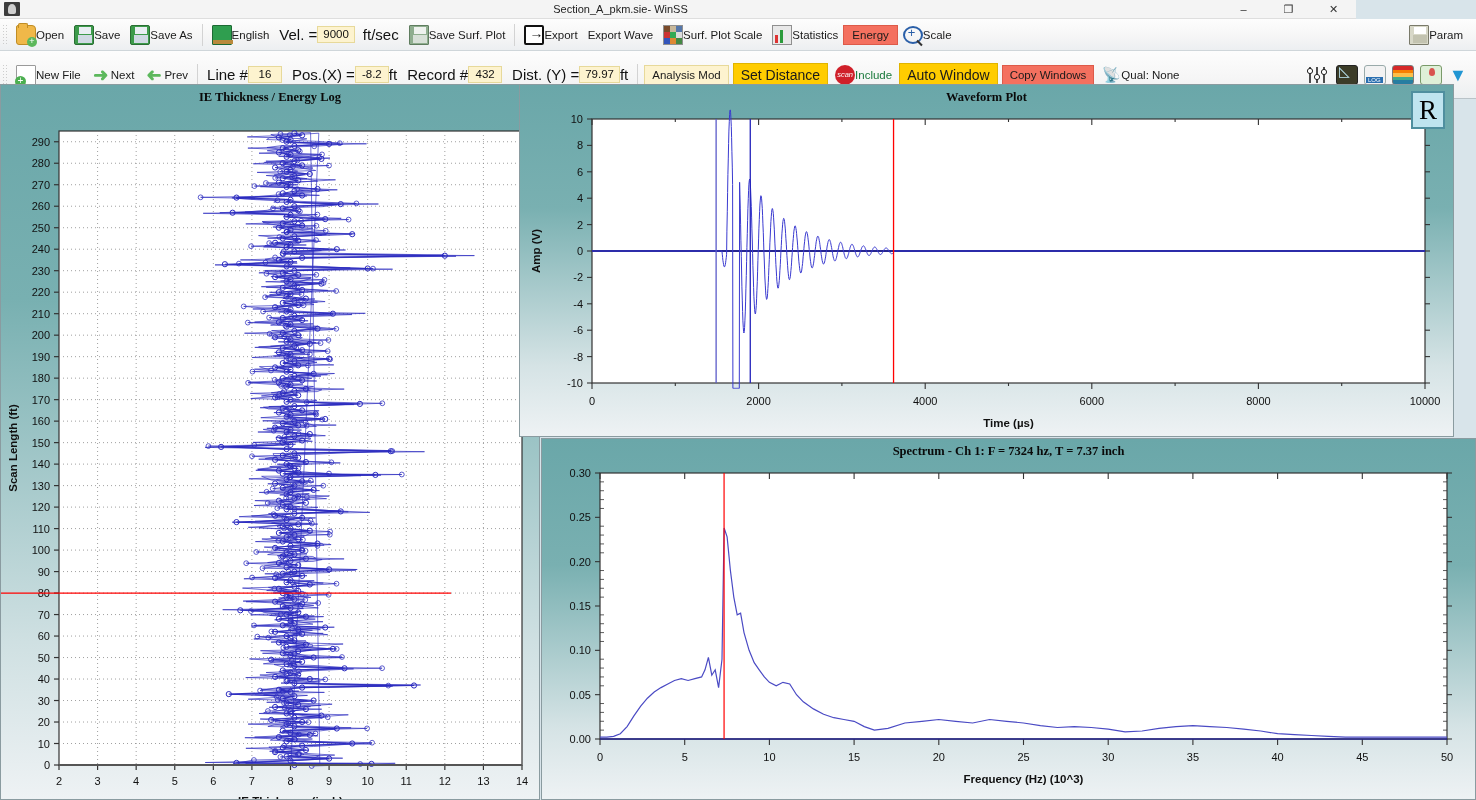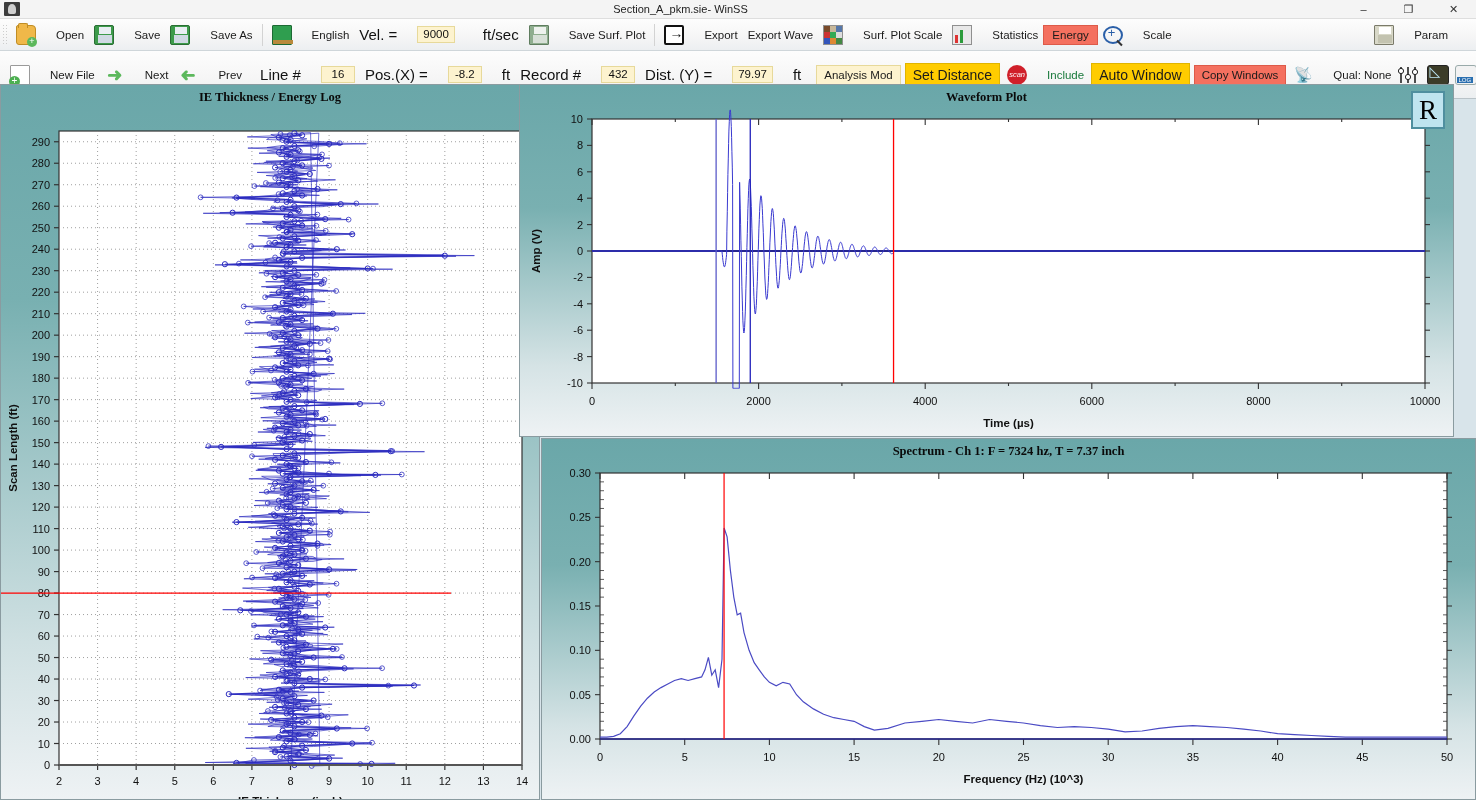--- a/index.html
+++ b/index.html
@@ -7,21 +7,21 @@
     margin: 0; padding: 0;
     width: 1476px; height: 800px;
     overflow: hidden;
     font-family: "Liberation Sans", sans-serif;
     background: #f0f0f0;
   }
   #app { position: relative; width: 1476px; height: 800px; background: #d8e4ea; }
 
   
   .titlebar {
-    position: absolute; top: 0; left: 0; width: 1476px; height: 19px;
+    position: absolute; top: 0; left: 0; width: 1356px; height: 19px;
     background: #f4f4f4; border-bottom: 1px solid #dedede;
     display: flex; align-items: center;
   }
   .tb-appicon {
     width: 16px; height: 14px; margin-left: 4px;
     background: #3c3c3c; border-radius: 1px; position: relative;
   }
   .tb-appicon:after {
     content: ""; position: absolute; left: 4px; top: 2px;
     width: 8px; height: 10px; background: #cfcfcf; border-radius: 50% 50% 2px 2px;
@@ -44,21 +44,21 @@
     display: flex; align-items: center;
   }
   .toolbar.row1 { top: 19px; height: 32px; }
   .toolbar.row2 { top: 51px; height: 48px; border-bottom: 1px solid #b9c3c8; }
 
   .grip { width: 6px; height: 22px; margin: 0 3px 0 2px;
     background-image: radial-gradient(#c2c2c2 40%, transparent 41%);
     background-size: 3px 3px; opacity:.8; }
 
   .tool {
-    display: flex; align-items: center; gap: 20px;
+    display: flex; align-items: center; gap: 0;
     height: 28px; padding: 0 5px; font-size: 11.5px; color: #1a1a1a;
     white-space: nowrap; cursor: default;
   }
   .sep { width: 1px; height: 22px; background: #d3d3d3; margin: 0 4px; }
 
   .lbl { font-size: 15px; color: #111; }
   .field {
     background: #fdf3cf; border: 1px solid #e7d99a; min-width: 34px;
     height: 17px; line-height: 15px; text-align: center;
     font-size: 11.5px; padding: 0 5px; color: #111;
@@ -99,21 +99,21 @@
     background:#333; transform:rotate(45deg);}
   .ic-newfile { background:#fff; border:1px solid #9a9a9a; border-radius:1px; }
   .ic-newfile:after{content:"+"; position:absolute; left:-2px; bottom:-3px; width:11px; height:11px;
     background:#4caf50; color:#fff; font-size:10px; line-height:10px; text-align:center; border-radius:50%;}
   .ic-arrow { font-size:18px; color:#5cb85c; line-height:20px; text-align:center; font-weight:bold; }
   .ic-scan { width:20px; height:20px; border-radius:50%; background:#d0202a; color:#fff;
     font-size:7.5px; line-height:20px; text-align:center; font-style:italic; }
   .ic-sat { font-size:15px; line-height:20px; text-align:center; color:#444; }
   .ic-sliders { width:24px; height:20px; flex:0 0 24px; }
   .ic-sq { width:22px; height:20px; border-radius:3px; flex:0 0 22px; }
-  .right-icons { margin-left:auto; display:flex; align-items:center; gap:6px; padding-right:23px; }
+  .right-icons { margin-left:auto; display:flex; align-items:center; gap:6px; padding-right:8px; }
   .ic-rainbow { background: linear-gradient(#d62828 0 20%, #f77f00 20% 40%, #fcbf49 40% 60%,
     #43aa8b 60% 80%, #277da1 80% 100%); border:1px solid #7a7a7a; }
   .ic-map { background:#dff0d8; border:1px solid #7a9a6a; }
   .ic-map:after{content:""; position:absolute; left:8px; top:2px; width:6px; height:8px;
      background:#d9534f; border-radius:50% 50% 50% 50%/60% 60% 40% 40%;}
   .ic-funnel { color:#2196d3; font-size:18px; line-height:20px; text-align:center; }
   .ic-log { background:#f2f2f2; border:1px solid #9aa; }
   .ic-log:after{content:"LOG"; position:absolute; left:1px; bottom:1px; font-size:6px; color:#fff;
     background:#2a6fb0; padding:0 2px;}
   .ic-measure { background:#3c3c28; border:1px solid #222; }

